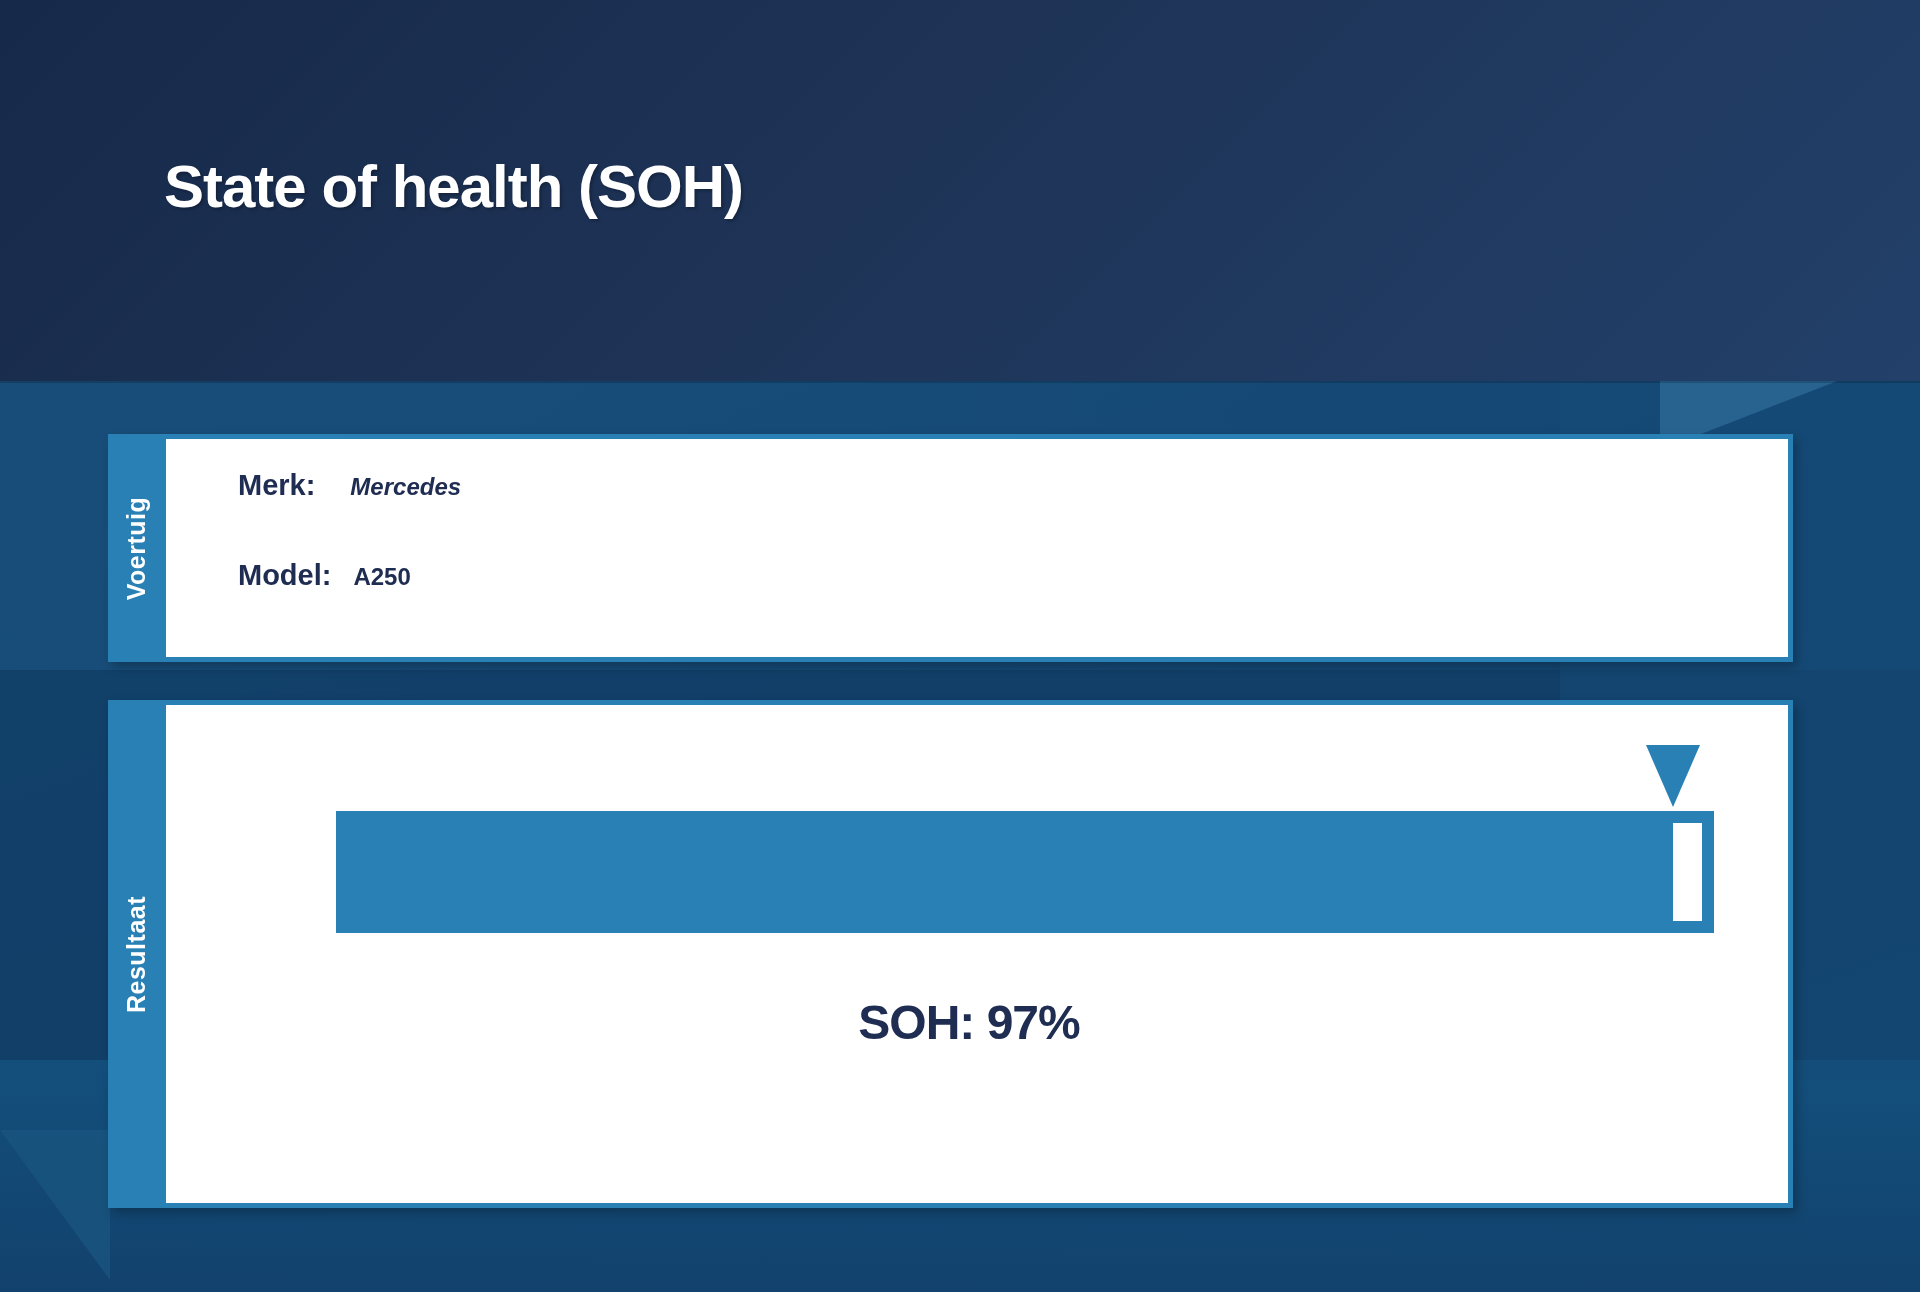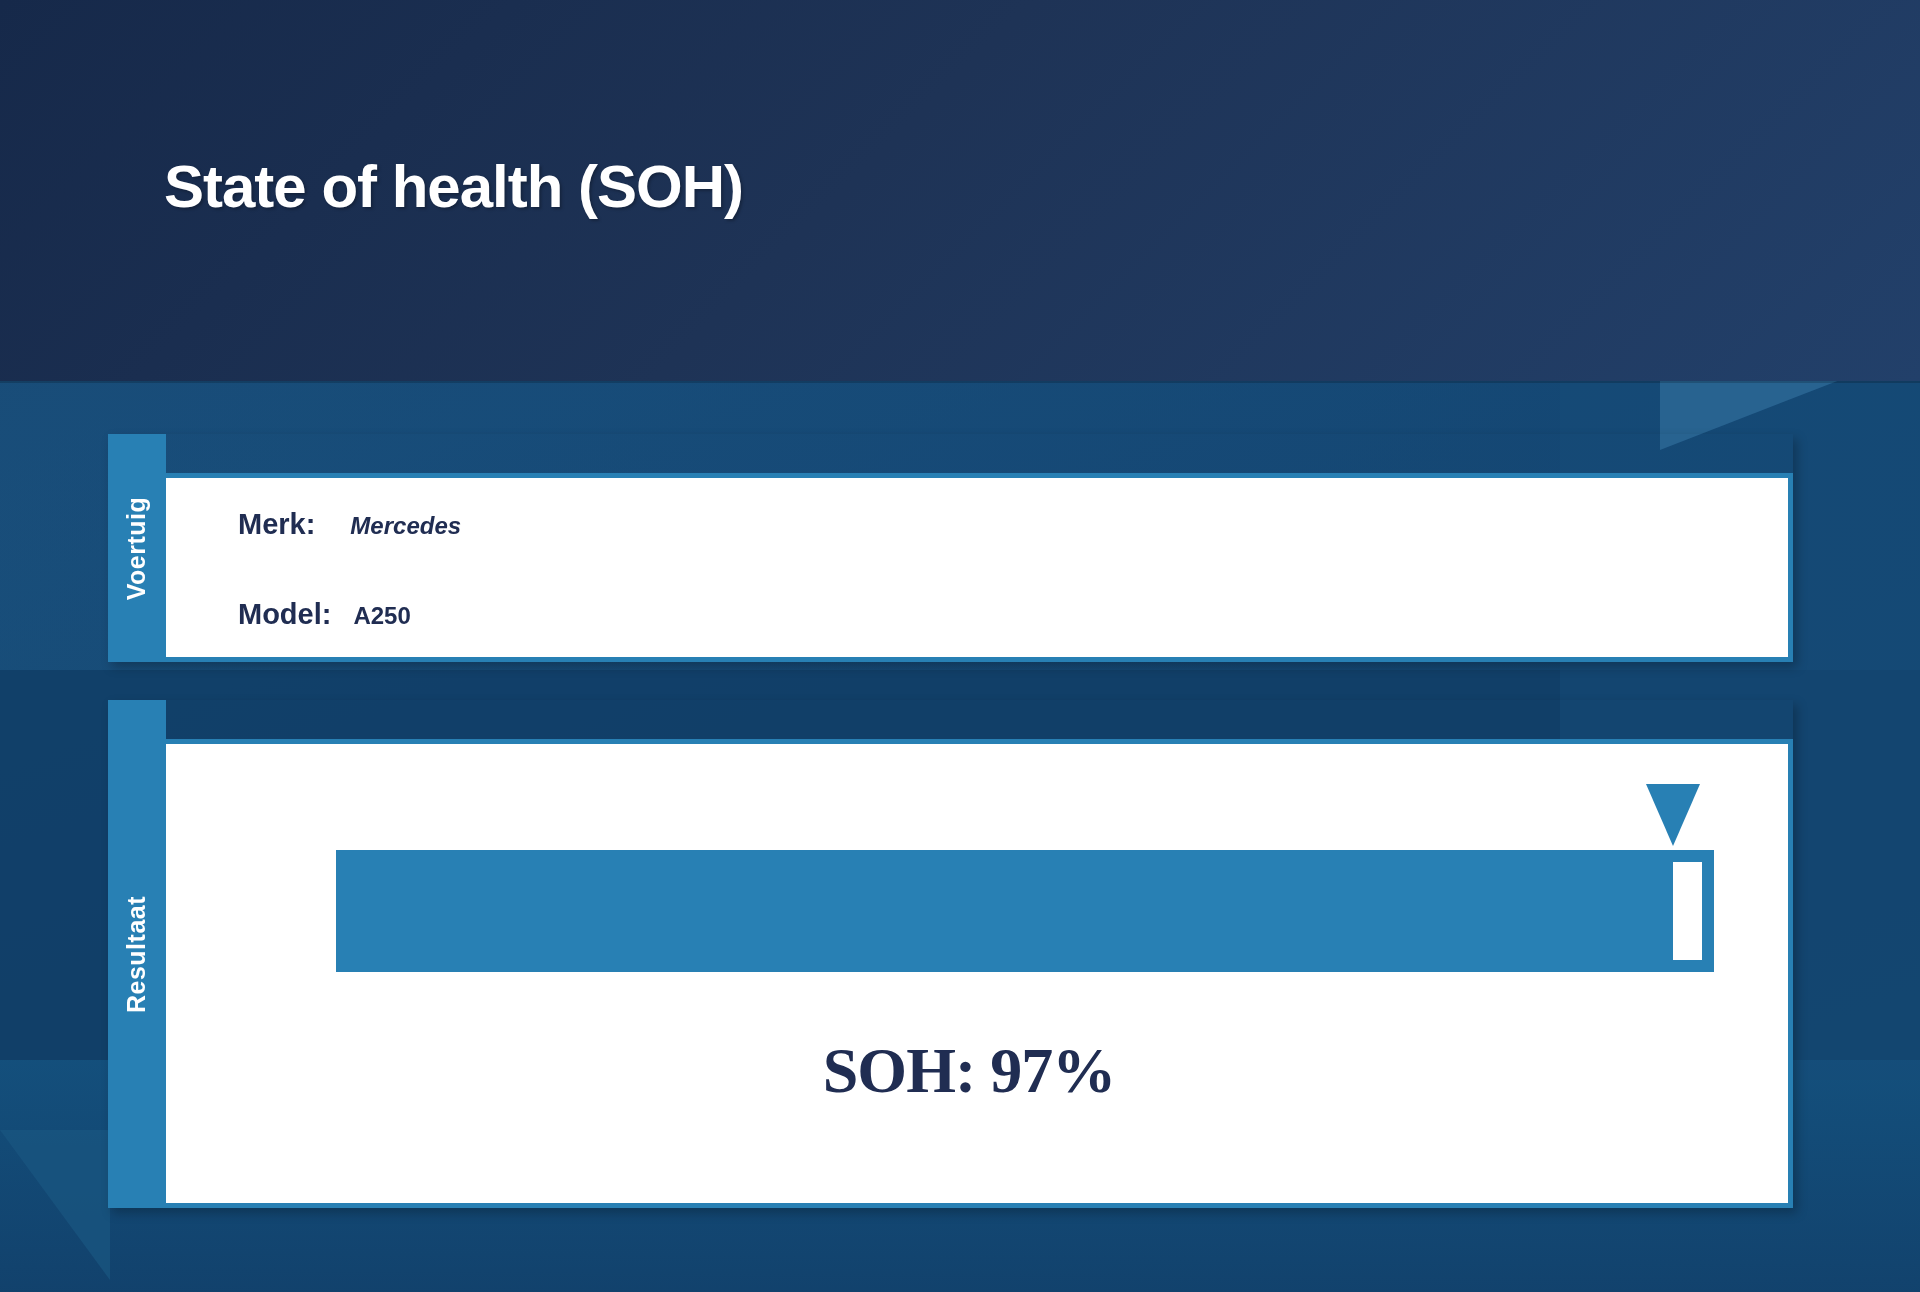--- a/index.html
+++ b/index.html
@@ -104,21 +104,20 @@
     font-size: 25px;
     font-weight: bold;
     letter-spacing: .5px;
   }
   .card-body {
     flex: 1;
     background: #ffffff;
     border: 5px solid #2880b4;
     border-left: none;
     position: relative;
-    margin-top: 39px;
   }
 
   
   #vehicle-card {
     left: 108px;
     top: 434px;
     width: 1685px;
     height: 228px;
   }
   .info-grid {
@@ -198,25 +197,24 @@
     border-left: 27px solid transparent;
     border-right: 27px solid transparent;
     border-top: 62px solid #2880b4;
     transform: translateX(-27px);
   }
   .soh-readout {
     position: absolute;
     left: 0; right: 16px;
     top: 290px;
     text-align: center;
-    font-size: 64px;
+    font-size: 48px;
     font-weight: bold;
     color: #202d52;
     letter-spacing: -1px;
-    font-family: Liberation Serif, serif;
   }
 </style>
 </head>
 <body>
 
 <div class="screen">
 
   <div class="bg-band band-a"></div>
   <div class="bg-band band-b"></div>
   <div class="bg-band band-c"></div>

